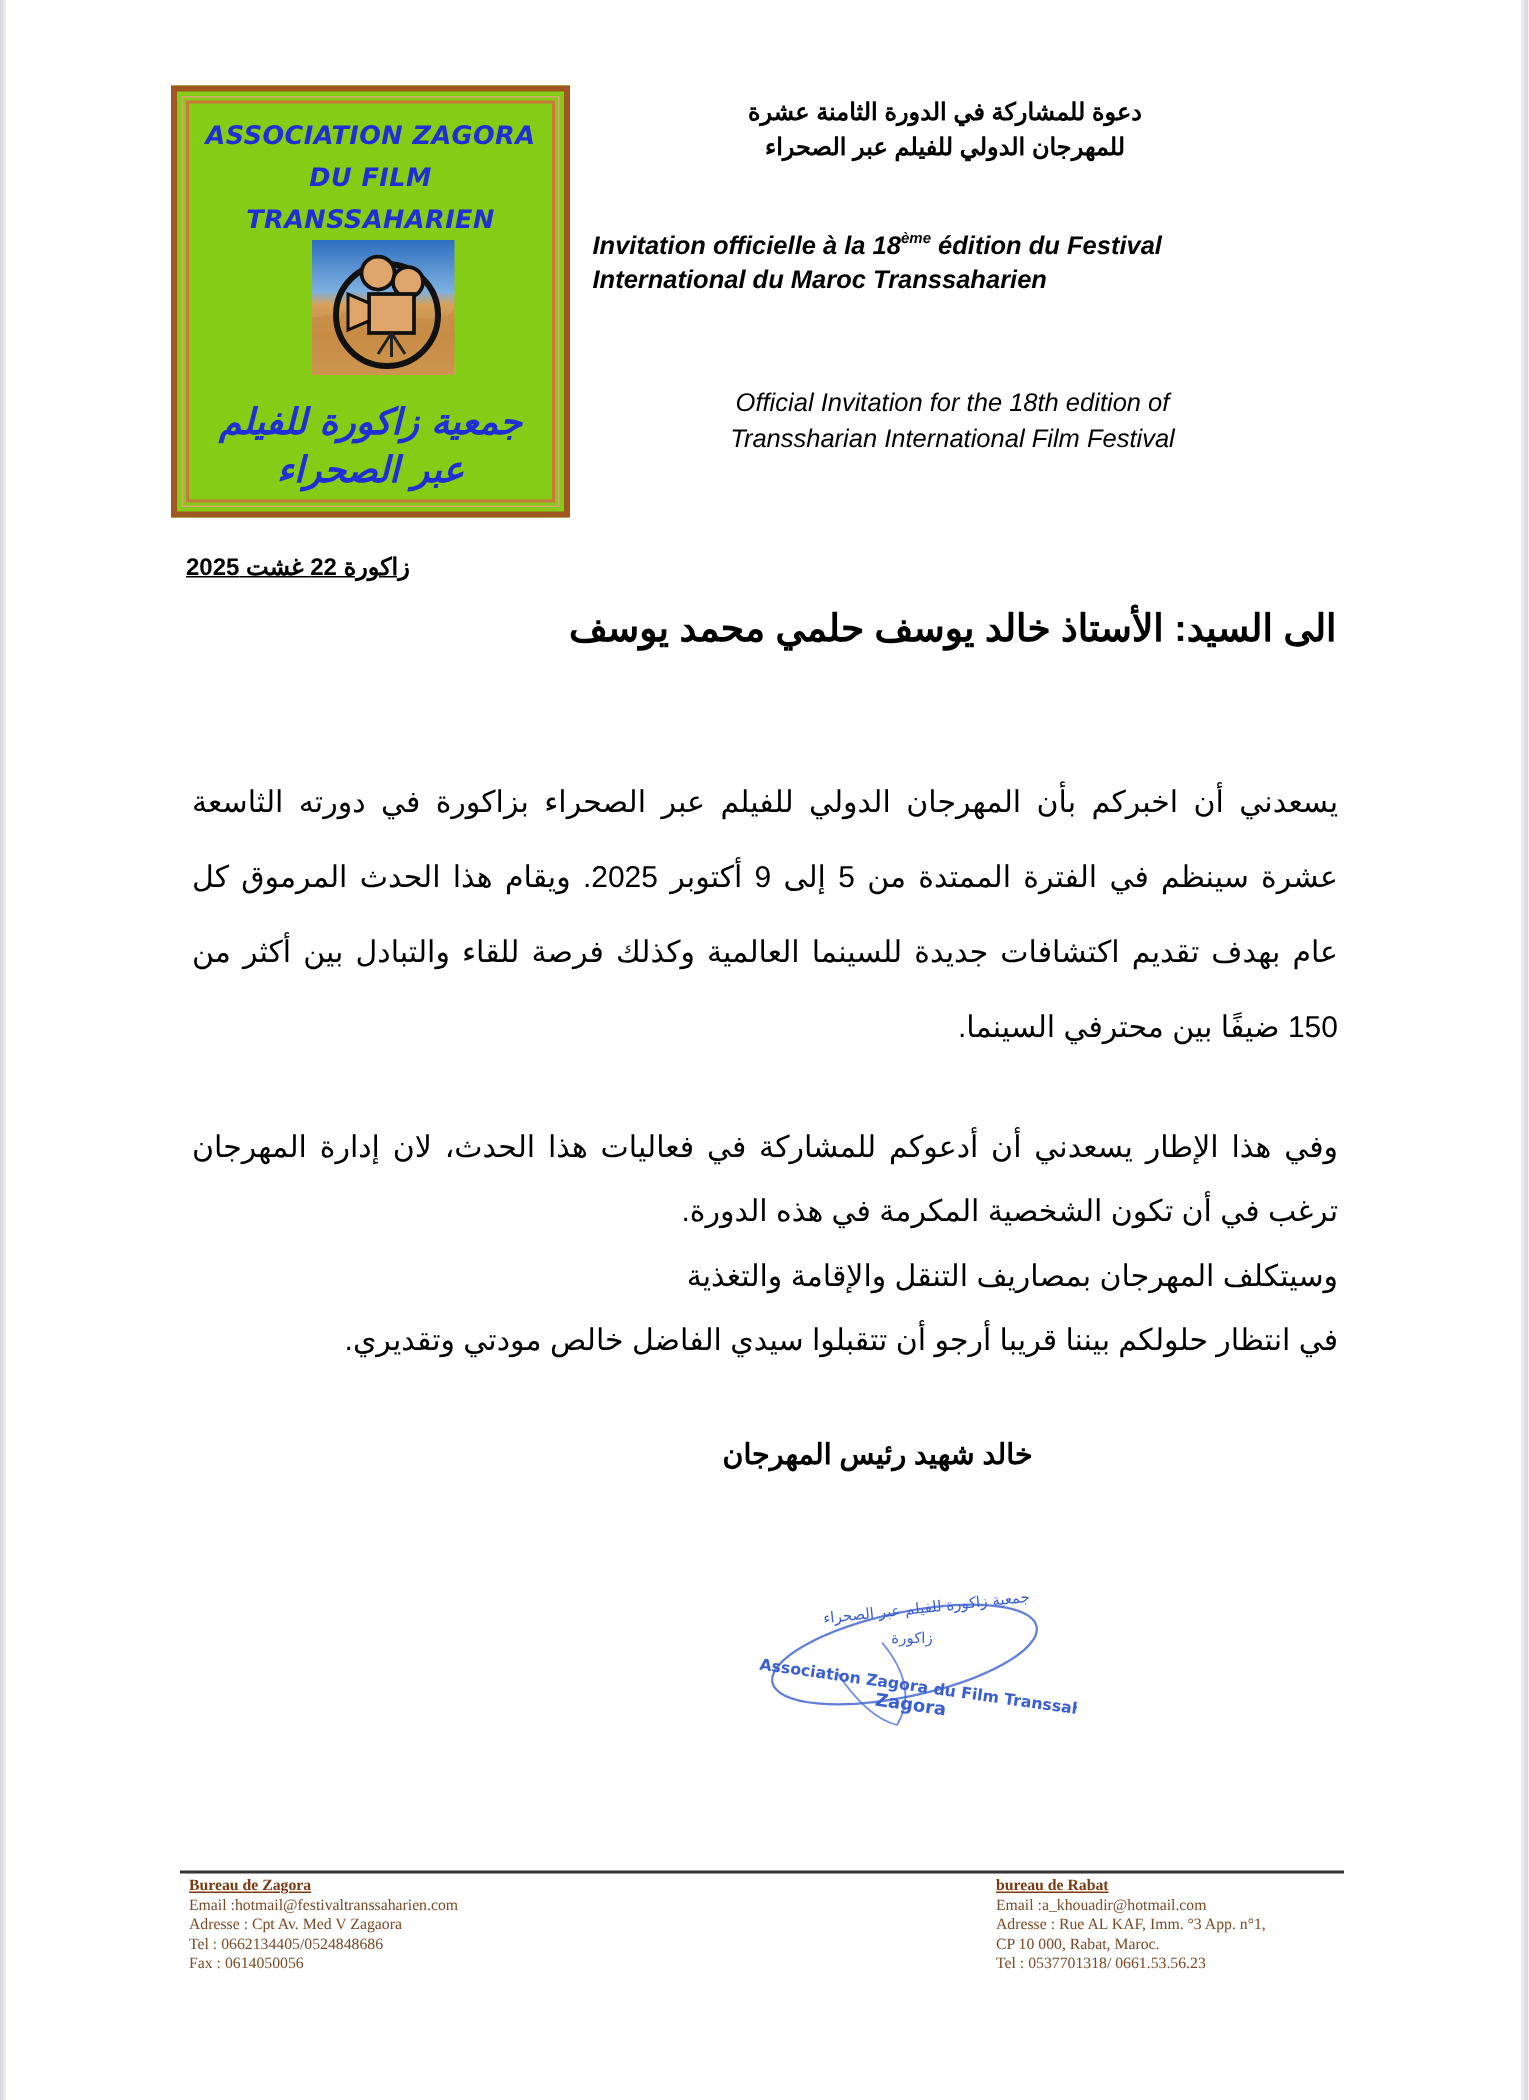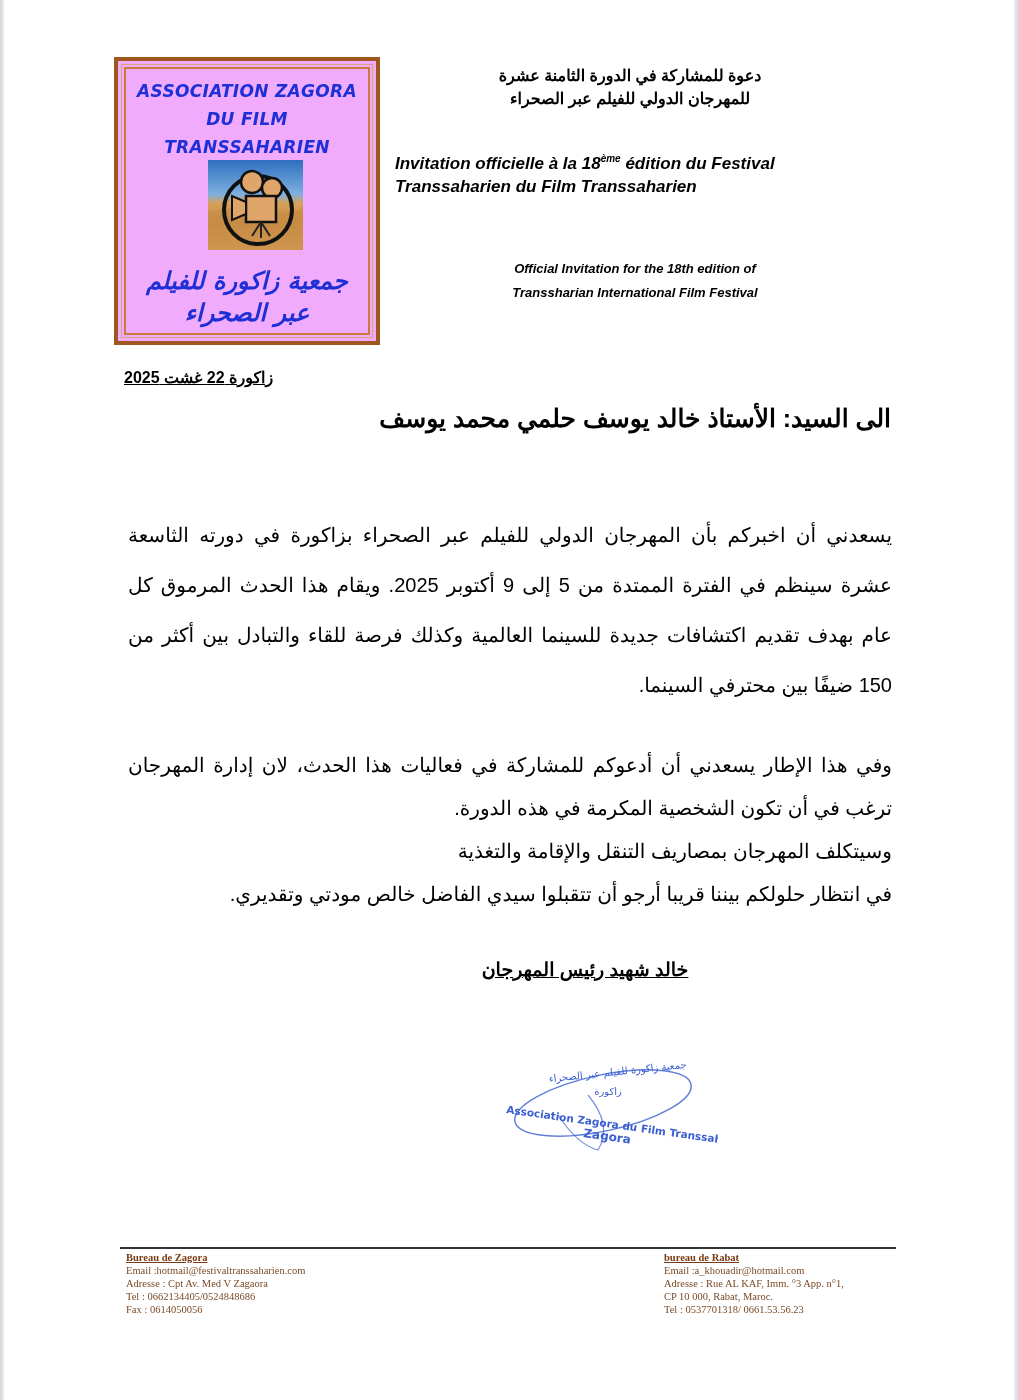--- a/index.html
+++ b/index.html
@@ -2,48 +2,48 @@
 <html><head>
   <meta charset="utf-8">
   <style>
     html, body { margin:0; padding:0; background:#ffffff; }
     body { width:1019px; height:1400px; position:relative; overflow:hidden; font-family:"Liberation Sans", sans-serif; color:#000; }
     .edge-left { position:absolute; left:0; top:0; width:4px; height:1400px; background:linear-gradient(to right,#d4d4dc,#eeeef2); }
     .edge-right { position:absolute; right:0; top:0; width:5px; height:1400px; background:linear-gradient(to left,#d4d4dc,#eeeef2); }
 
     
     .logo { position:absolute; left:114px; top:57px; width:266px; height:288px; box-sizing:border-box;
-            border:4px solid #a0561f; outline:1px solid #d9a676; outline-offset:-8px; background:#f0abfc; }
+            border:4px solid #a0561f; outline:1px solid #d9a676; outline-offset:-8px; background:#84cc16; }
     .logo-inner { position:absolute; left:6px; top:6px; right:6px; bottom:6px; border:2px solid #c9793a; }
     .logo-title { position:absolute; left:0; right:0; top:8px; text-align:center; color:#1f2fd6;
                   font-family:"DejaVu Sans", sans-serif; font-weight:bold; font-style:italic; font-size:17px; line-height:28px; letter-spacing:0.3px; }
     .logo-pic { position:absolute; left:82px; top:91px; width:95px; height:90px; overflow:hidden;
                 background:linear-gradient(to bottom,#2f6fc0 0%,#7eb0e0 38%,#d6a15a 48%,#c58a44 70%,#dcae6c 100%); }
     .logo-ar { position:absolute; left:0; right:0; top:196px; text-align:center; color:#1f2fd6; direction:rtl;
                font-family:"DejaVu Sans", sans-serif; font-weight:bold; font-style:italic; font-size:24px; line-height:32px; }
 
     
     .ar-header { position:absolute; left:430px; width:400px; top:64px; text-align:center; direction:rtl;
                  font-weight:bold; font-size:16px; line-height:23px; }
     .fr-header { position:absolute; left:395px; width:480px; top:152px; text-align:left;
                  font-weight:bold; font-style:italic; font-size:17px; line-height:23px; }
     .fr-header sup { font-size:10px; vertical-align:7px; line-height:0; }
     .en-header { position:absolute; left:395px; width:480px; top:257px; text-align:center;
-                 font-weight:bold; font-style:italic; font-size:13px; line-height:24px; }
+                 font-weight:normal; font-style:italic; font-size:17px; line-height:24px; }
 
     .date { position:absolute; left:124px; top:368px; font-weight:bold; font-size:16px; text-decoration:underline; direction:rtl; }
     .recipient { position:absolute; right:128px; top:404px; direction:rtl; font-weight:bold; font-size:25px; }
 
     .para { position:absolute; left:128px; width:764px; direction:rtl; text-align:justify; font-size:20px; }
     .para1 { top:510px; line-height:50px; }
     .para1 .line, .para2 .line { display:block; text-align:justify; text-align-last:justify; }
     .para1 .line.last, .para2 .line.last { text-align-last:right; }
     .para2 { top:744px; line-height:43px; }
     .signature { position:absolute; left:420px; width:330px; top:958px; text-align:center; direction:rtl;
-                 font-weight:bold; font-size:19px; text-decoration:underline; }
+                 font-weight:bold; font-size:19px; }
 
     .stamp { position:absolute; left:498px; top:1055px; width:220px; height:100px; }
 
     .footer-rule { position:absolute; left:120px; top:1247px; width:776px; height:0; border-top:2px solid #333; }
     .footer-col { position:absolute; top:1251px; font-family:"Liberation Serif", serif; font-size:10.5px; line-height:13px; color:#7a4a26; }
     .footer-col .heading { font-weight:bold; text-decoration:underline; color:#7a3a12; }
     .fc-left { left:126px; }
     .fc-right { left:664px; }
   </style>
 </head>
@@ -78,21 +78,21 @@
     </div>
   </div>
 </div>
 
 <div class="ar-header">
   <div>دعوة للمشاركة في الدورة الثامنة عشرة</div>
   <div>للمهرجان الدولي للفيلم عبر الصحراء</div>
 </div>
 <div class="fr-header">
   <div><span>Invitation officielle à la 18</span><sup>ème</sup><span> édition du Festival</span></div>
-  <div>Transsaharien du Film Transsaharien</div>
+  <div>International du Maroc Transsaharien</div>
 </div>
 <div class="en-header">
   <div>Official Invitation for the 18th edition of</div>
   <div>Transsharian International Film Festival</div>
 </div>
 
 <div class="date">زاكورة 22 غشت 2025</div>
 <div class="recipient">الى السيد: الأستاذ خالد يوسف حلمي محمد يوسف</div>
 
 <div class="para para1">

